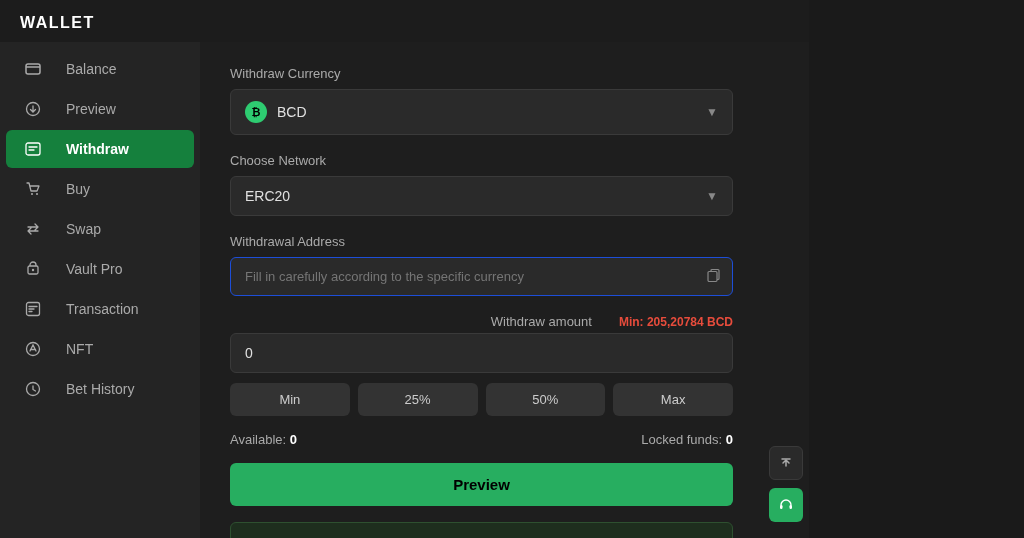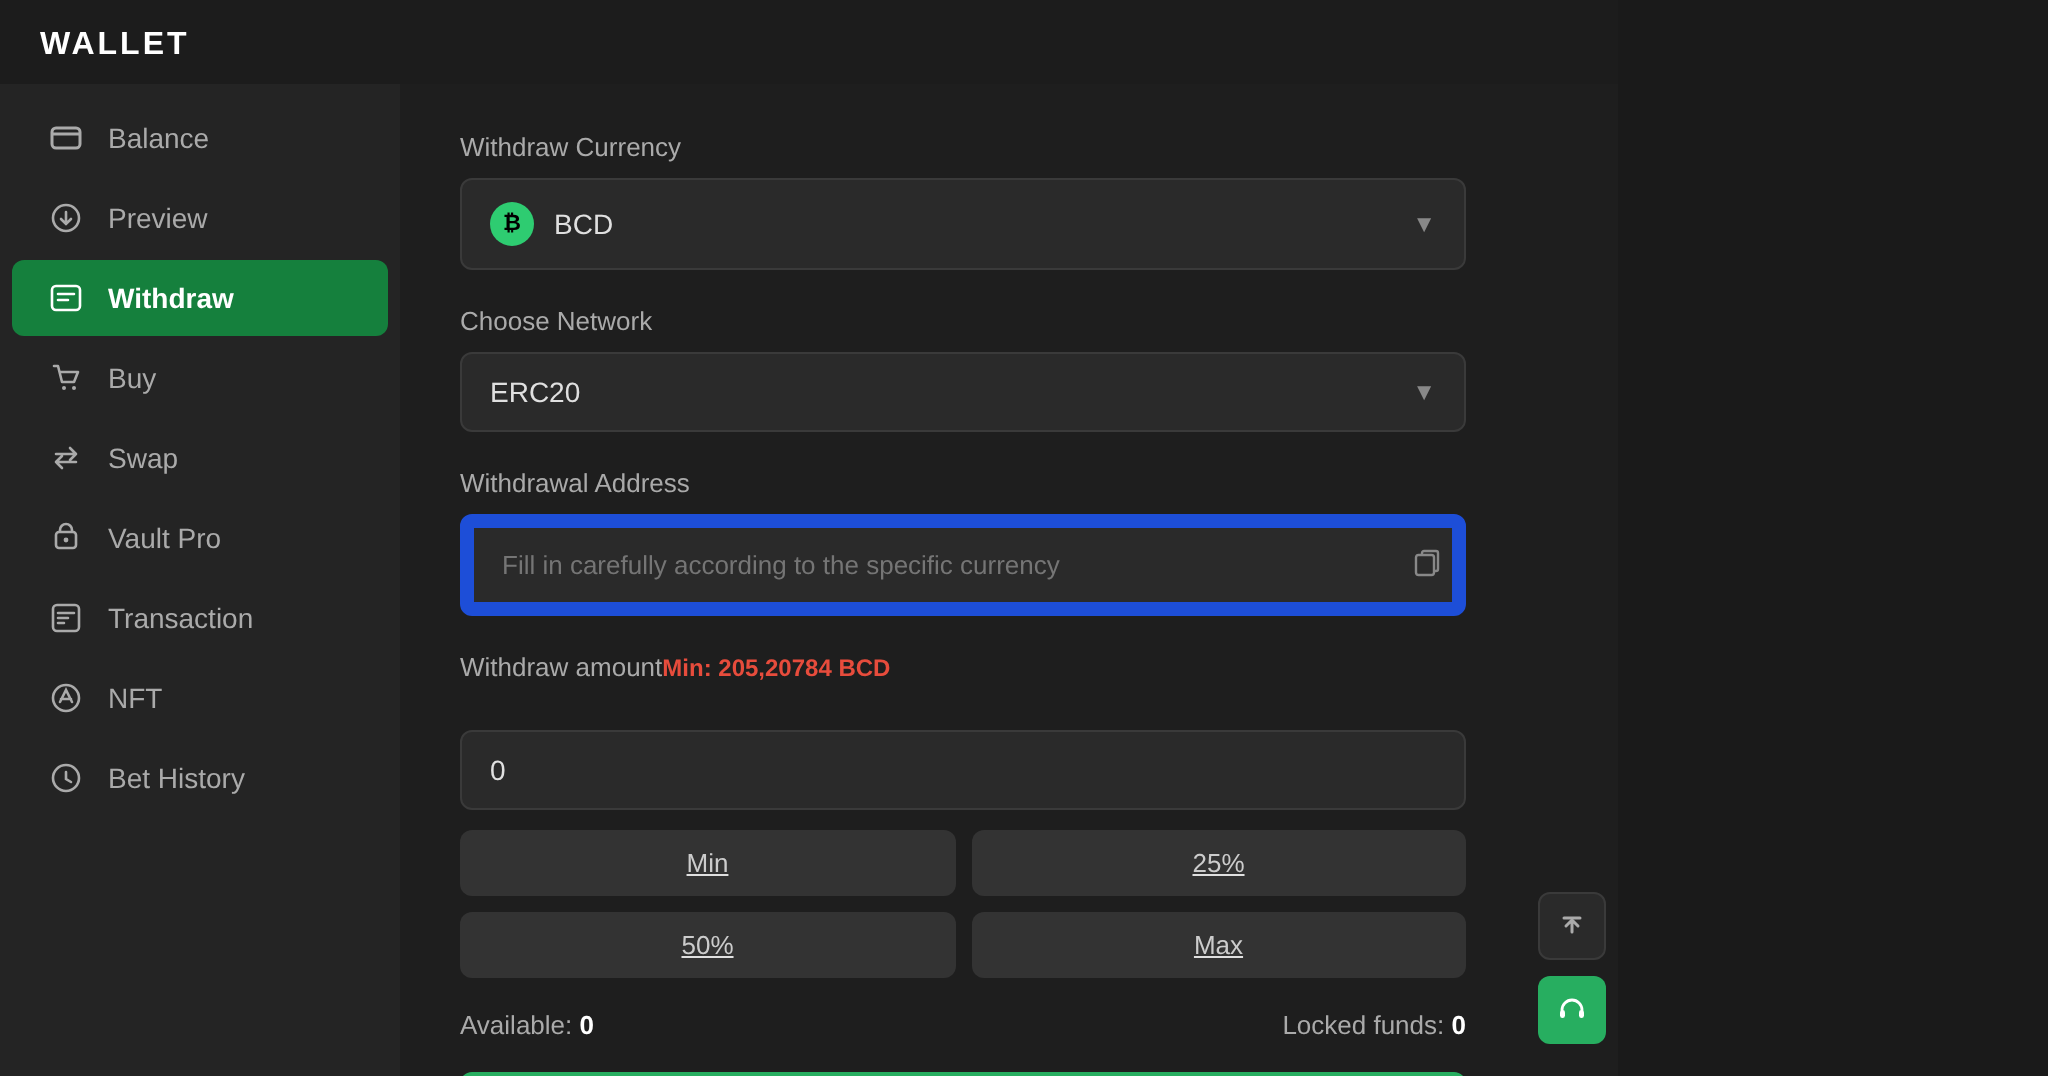--- a/index.html
+++ b/index.html
@@ -39,21 +39,21 @@
       background: #242424;
       padding: 8px 0;
       display: flex;
       flex-direction: column;
       gap: 2px;
       flex-shrink: 0;
     }
     .sidebar-item {
       display: flex;
       align-items: center;
-      gap: 12px;
+      gap: 24px;
       padding: 10px 18px;
       cursor: pointer;
       border-radius: 6px;
       margin: 0 6px;
       font-size: 14px;
       color: #aaaaaa;
       transition: background 0.15s;
     }
     .sidebar-item.active {
       background: #15803d;
@@ -121,40 +121,41 @@
       color: #888;
       font-size: 12px;
     }
     .input-wrapper {
       position: relative;
       margin-bottom: 18px;
     }
     .text-input {
       width: 100%;
       background: #2a2a2a;
-      border: 7px solid #1d4ed8;
+      border: 1px solid #1d4ed8;
       border-radius: 6px;
       padding: 11px 42px 11px 14px;
       color: #666;
       font-size: 13px;
       outline: none;
     }
     .input-icon {
       position: absolute;
       right: 12px;
       top: 50%;
       transform: translateY(-50%);
       color: #666;
       font-size: 14px;
     }
     .amount-header {
       display: flex;
-      justify-content: flex-start;
-      align-items: center;
-      margin-bottom: 24px;
+      justify-content: flex-end;
+      align-items: center;
+      margin-bottom: 4px;
+      gap: 27px;
     }
     .amount-label {
       font-size: 13px;
       color: #aaaaaa;
     }
     .amount-min {
       font-size: 12px;
       color: #aaaaaa;
     }
     .amount-min span {
@@ -167,24 +168,23 @@
       border: 1px solid #3a3a3a;
       border-radius: 6px;
       padding: 11px 14px;
       color: #e0e0e0;
       font-size: 14px;
       outline: none;
       margin-bottom: 10px;
     }
     .amount-buttons {
       display: grid;
-      grid-template-columns: 1fr 1fr;
+      grid-template-columns: 1fr 1fr 1fr 1fr;
       gap: 8px;
       margin-bottom: 16px;
-      text-decoration: underline;
     }
     .amount-btn {
       background: #333333;
       border: none;
       border-radius: 6px;
       padding: 9px 0;
       color: #cccccc;
       font-size: 13px;
       cursor: pointer;
       text-align: center;

